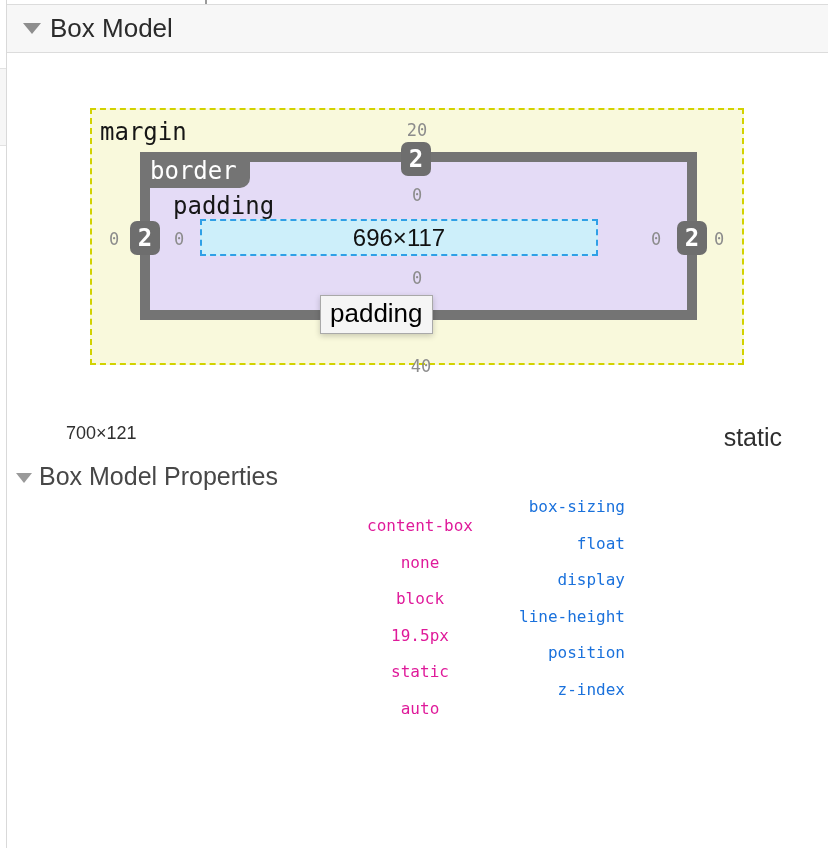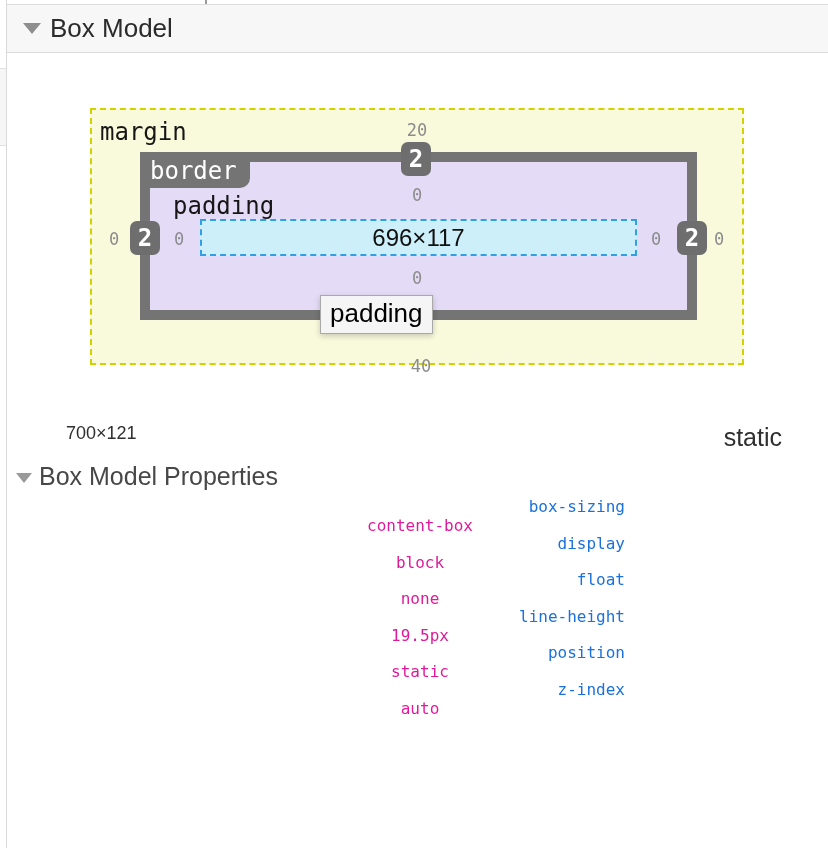--- a/index.html
+++ b/index.html
@@ -41,21 +41,21 @@
     border: 2px dashed var(--margin-dash);
     box-sizing: border-box;
   }
   .border-box {
     left: 140px; top: 152px; width: 557px; height: 168px;
     border: 10px solid var(--border-fill);
     background: var(--padding-fill);
     box-sizing: border-box;
   }
   .content-box {
-    left: 200px; top: 219px; width: 437px; height: 37px;
+    left: 200px; top: 219px; width: 398px; height: 37px;
     background: var(--content-fill);
     border: 2px dashed var(--content-dash);
     box-sizing: border-box;
     display: flex; align-items: center; justify-content: center;
     font-size: 24px; color: #111111;
   }
   .region-label { font-size: 24px; color: #161616; }
   .margin-label  { left: 100px; top: 118px; }
   .padding-label { left: 173px; top: 192px; }
   .border-label {
@@ -151,27 +151,27 @@
   <span class="props-title">Box Model Properties</span>
 </div>
 
 <div class="abs props-list mono">
   <div class="prop-row">
     <span class="prop-name">box-sizing</span>
     <span class="prop-value">content-box</span>
   </div>
 
   <div class="prop-row">
-    <span class="prop-name">display</span>
-    <span class="prop-value">block</span>
+    <span class="prop-name">float</span>
+    <span class="prop-value">none</span>
   </div>
 
   <div class="prop-row">
-    <span class="prop-name">float</span>
-    <span class="prop-value">none</span>
+    <span class="prop-name">display</span>
+    <span class="prop-value">block</span>
   </div>
 
   <div class="prop-row">
     <span class="prop-name">line-height</span>
     <span class="prop-value">19.5px</span>
   </div>
 
   <div class="prop-row">
     <span class="prop-name">position</span>
     <span class="prop-value">static</span>

